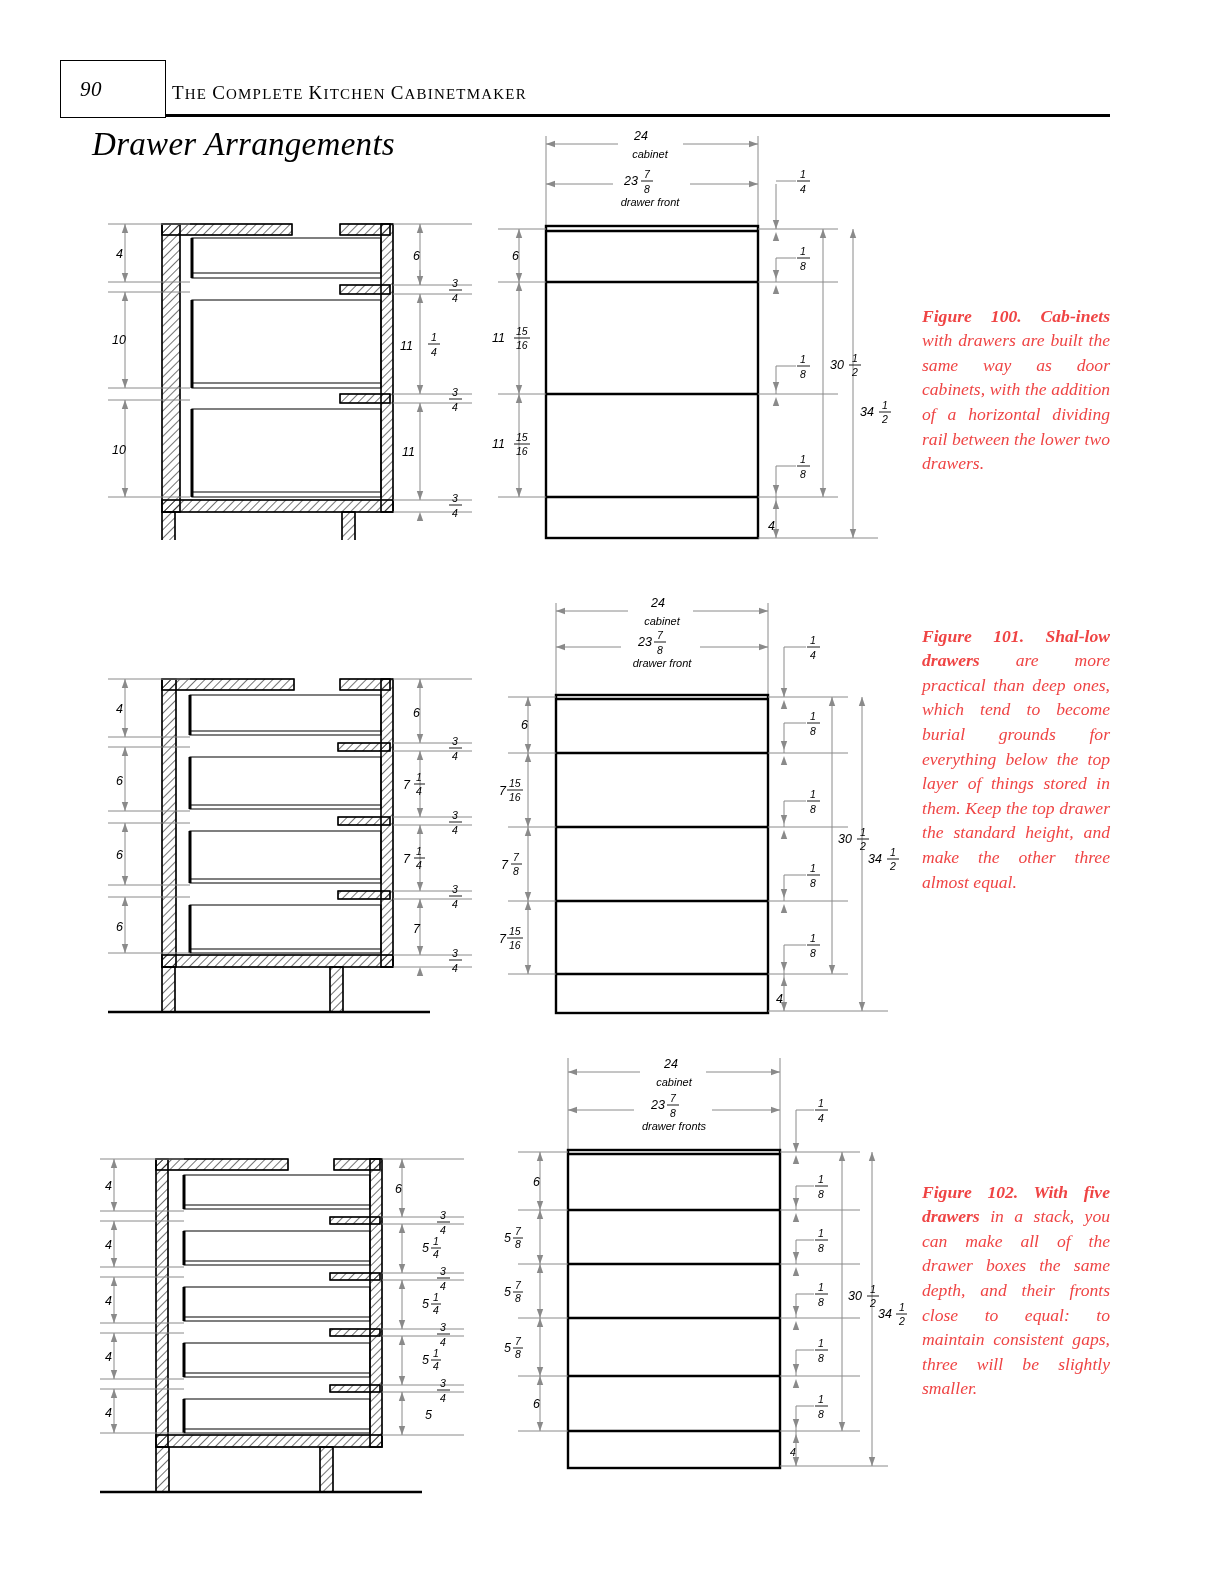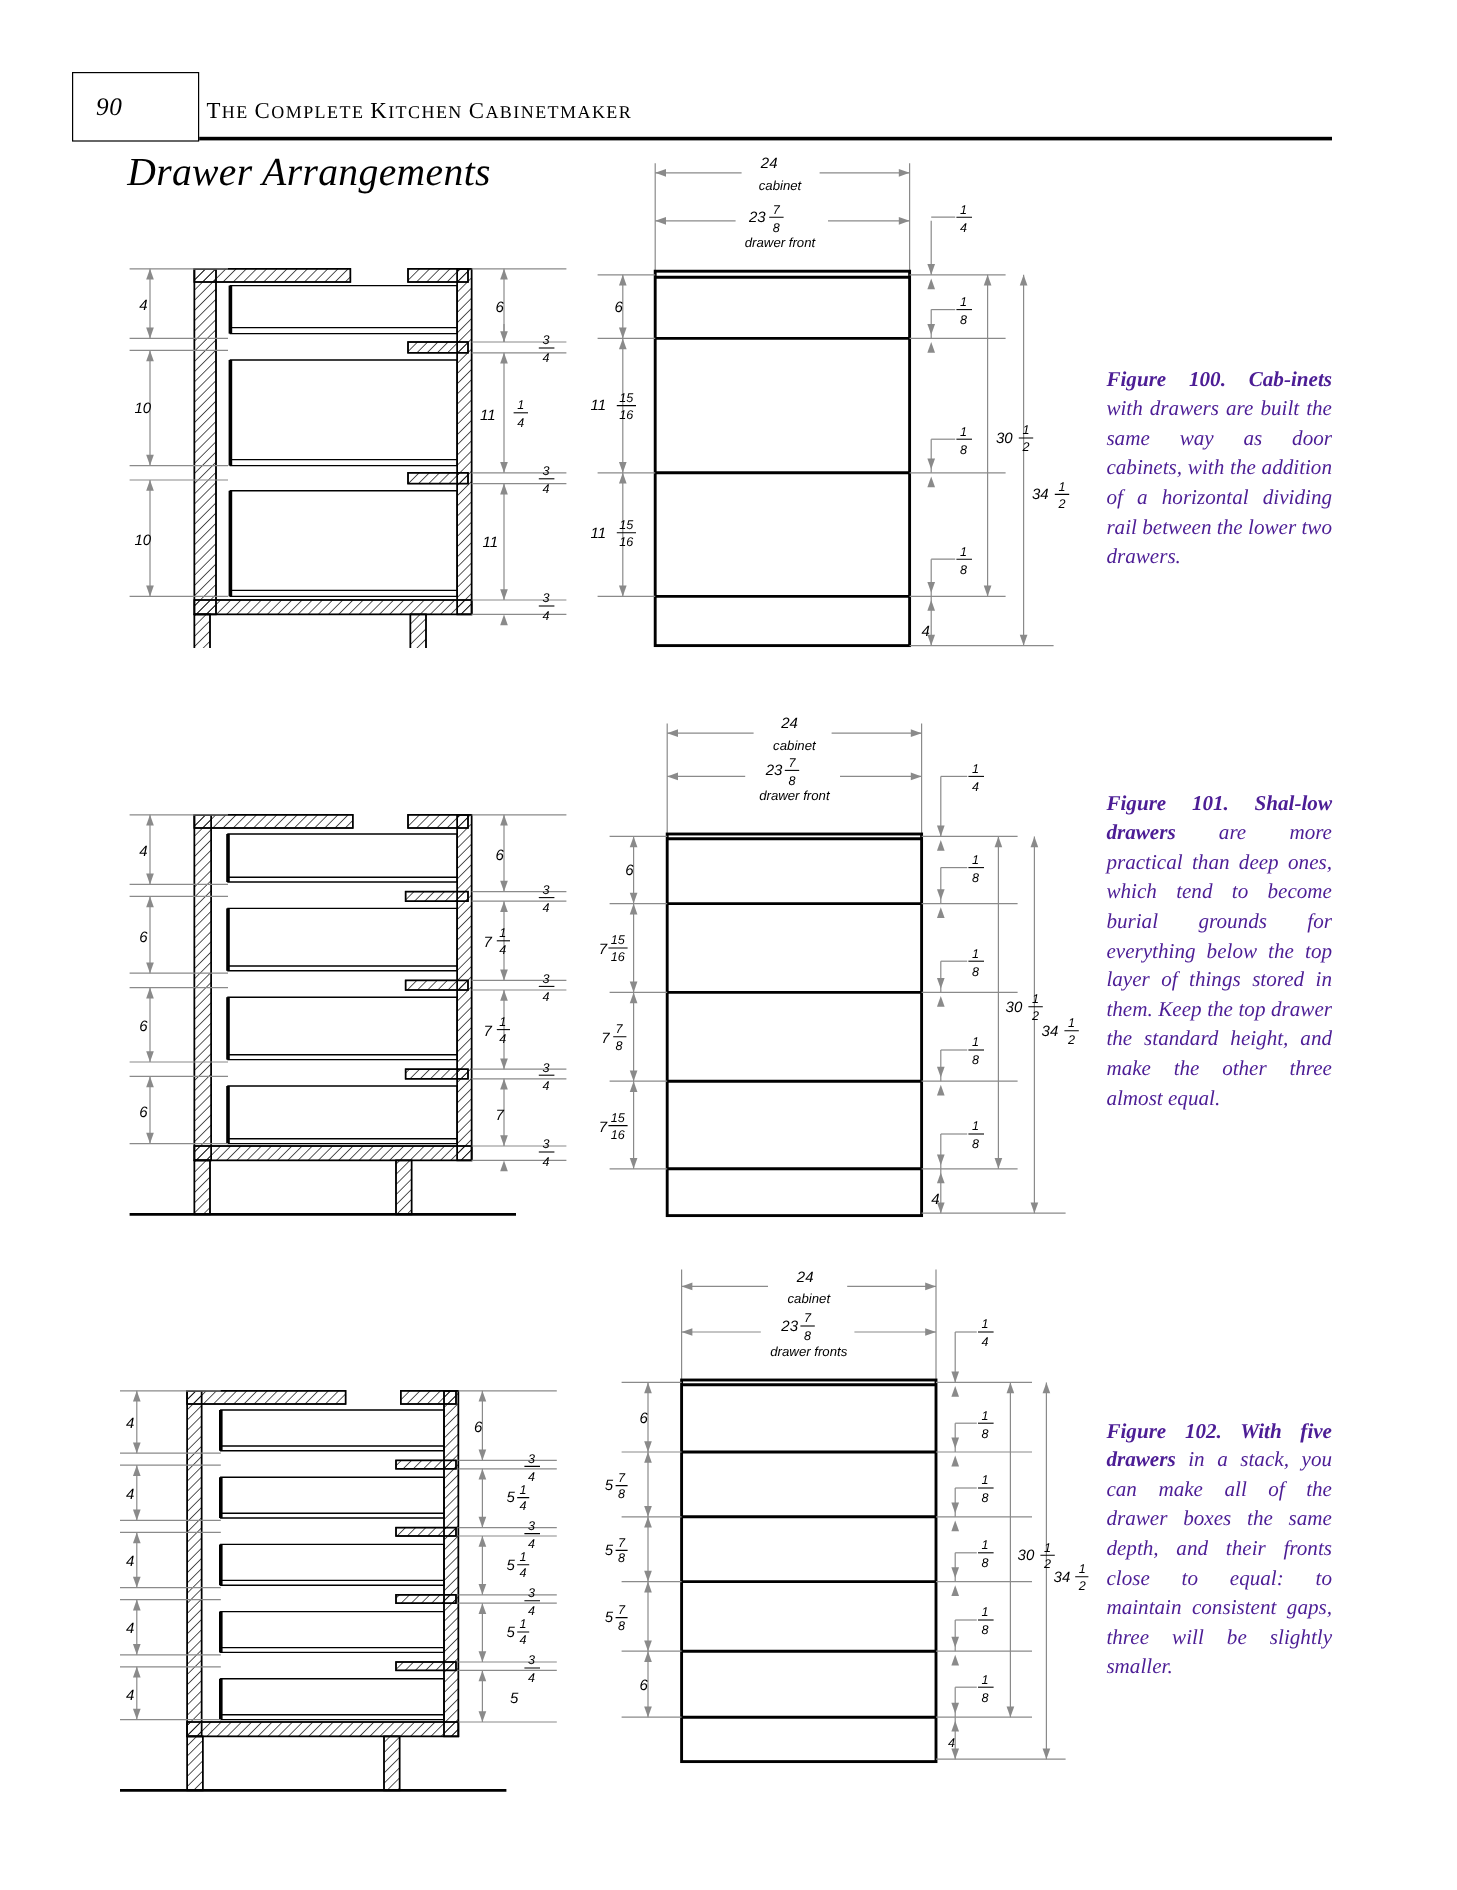--- a/index.html
+++ b/index.html
@@ -23,40 +23,40 @@
     font-family:"Liberation Serif", serif;
     font-size:19px;letter-spacing:1.2px;white-space:nowrap;margin-left:28px;
   }
   #book-title .cap{font-size:19px;}
   #book-title .sc{font-size:15px;}
   #header-rule{
     position:absolute;left:88px;top:114px;width:1022px;height:3px;background:#000;
   }
   
   #section-heading{
-    position:absolute;left:106px;top:126px;
+    position:absolute;left:92px;top:126px;
     font-family:"Liberation Serif", serif;font-style:italic;
     font-size:33px;letter-spacing:.3px;text-align:center;
   }
 
   
   .figure-block{position:absolute;left:0;width:1214px;}
   #figure-100{top:118px;height:440px;}
   #figure-101{top:595px;height:430px;}
   #figure-102{top:1050px;height:440px;}
 
   .caption{
     position:absolute;width:188px;
     font-family:"Liberation Serif", serif;font-style:italic;
     font-size:17.6px;line-height:24.6px;text-align:justify;
-    color:#4c1d95;
+    color:#ef4444;
   }
   .caption b{font-weight:bold;font-style:italic;}
   #caption-100{left:922px;top:168px;}
-  #caption-101{left:922px;top:44px;}
+  #caption-101{left:922px;top:11px;}
   #caption-102{left:922px;top:112px;}
 
   
   .dwg{position:absolute;font-style:italic;}
   .dwg svg{display:block;}
 
   .txt{font-family:"Liberation Sans", sans-serif;font-size:12.5px;fill:#000;}
   .txt-sm{font-family:"Liberation Sans", sans-serif;font-size:10.5px;fill:#000;}
   .txt-lbl{font-family:"Liberation Sans", sans-serif;font-size:11px;fill:#000;}
 </style>

